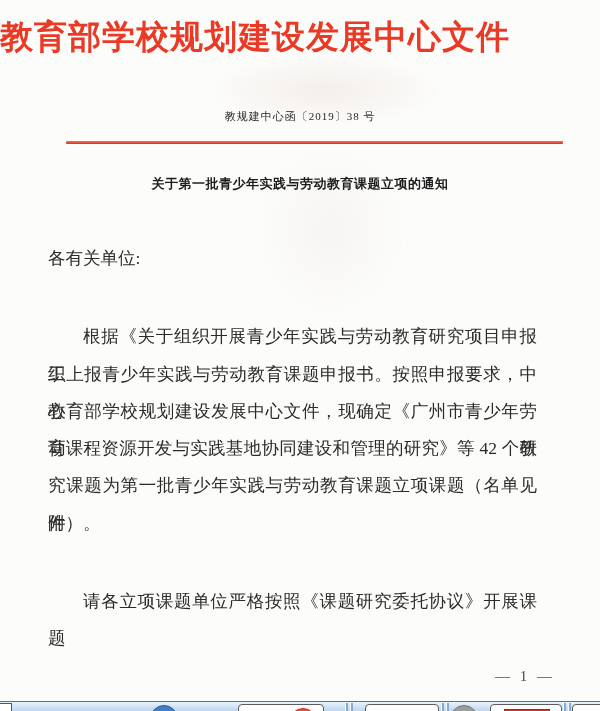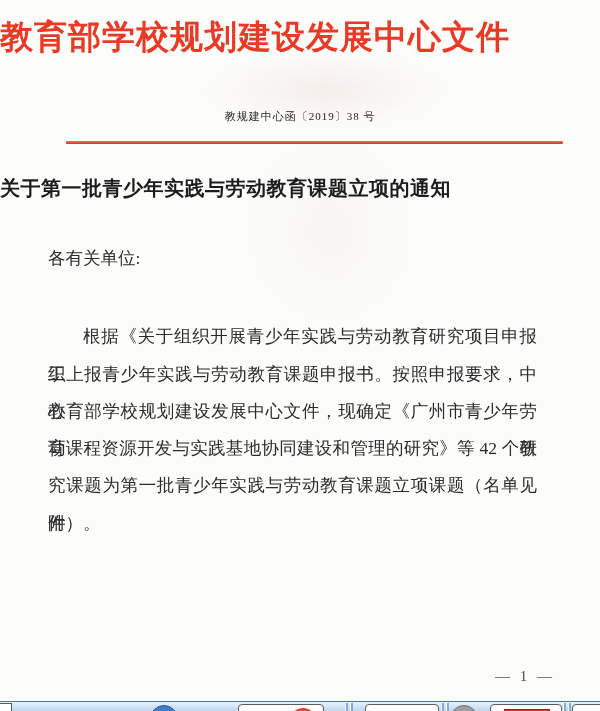--- a/index.html
+++ b/index.html
@@ -54,22 +54,22 @@
     top: 141px;
     width: 497px;
     height: 3px;
     background: linear-gradient(to bottom, #f5705a, #d93320);
     border-radius: 1px;
   }
   .doc-title {
     position: absolute;
     left: 0; right: 0;
     top: 175px;
-    text-align: left;
-    font-size: 20px;
+    text-align: center;
+    font-size: 13px;
     font-weight: bold;
     color: #1c1c1c;
     letter-spacing: 0.5px;
   }
   .body-block {
     position: absolute;
     left: 48px;
     width: 489px;
     top: 240px;
     font-size: 17.5px;
@@ -160,20 +160,21 @@
   <div class="doc-title">关于第一批青少年实践与劳动教育课题立项的通知</div>
 
   <div class="body-block">
     <div class="line">各有关单位:</div>
     <div class="line just indent">根据《关于组织开展青少年实践与劳动教育研究项目申报工</div>
     <div class="line just">织上报青少年实践与劳动教育课题申报书。按照申报要求，中心</div>
     <div class="line just">教育部学校规划建设发展中心文件，现确定《广州市青少年劳动教</div>
     <div class="line just">育课程资源开发与实践基地协同建设和管理的研究》等 42 个研</div>
     <div class="line just">究课题为第一批青少年实践与劳动教育课题立项课题（名单见附</div>
     <div class="line">件）。</div>
+    <div class="line just indent">请各立项课题单位严格按照《课题研究委托协议》开展课题</div>
   </div>
 
   <div class="page-number">— 1 —</div>
 
   <div class="taskbar">
     <div class="tb-mini-window"></div>
     <div class="tb-circle blue"></div>
     <div class="tb-btn b1">
       <div class="tb-circle red"></div>
     </div>

